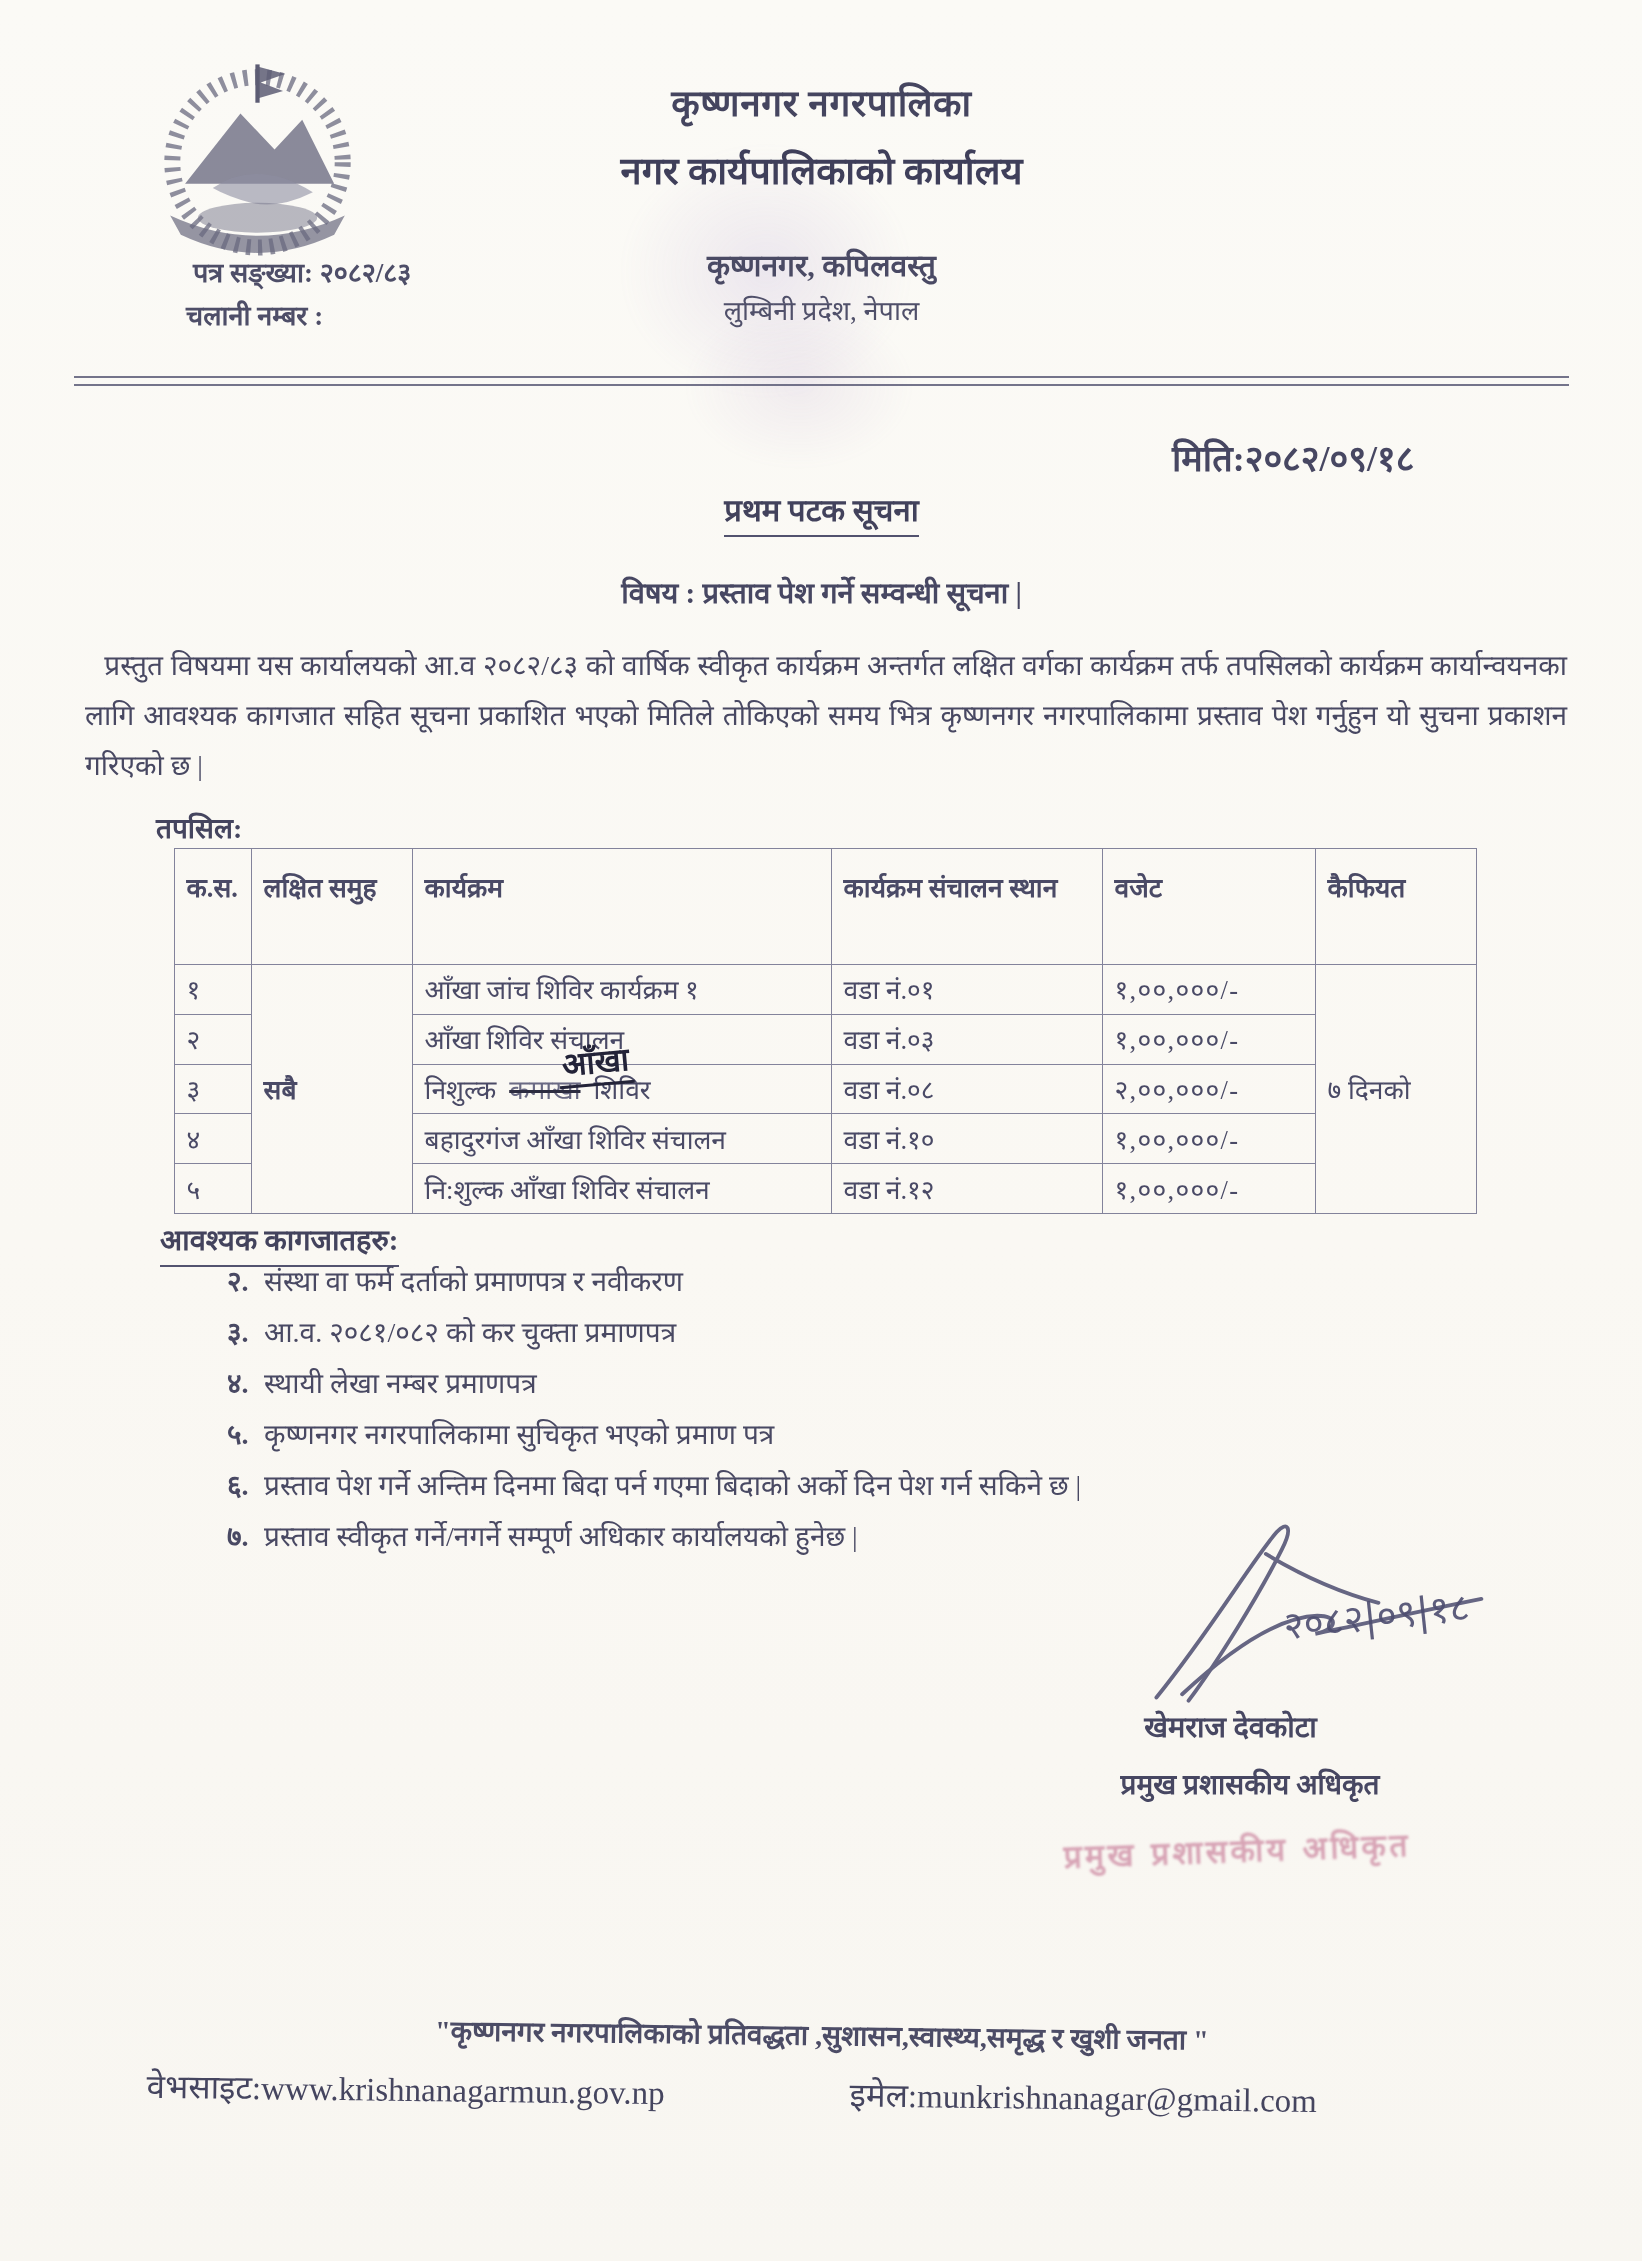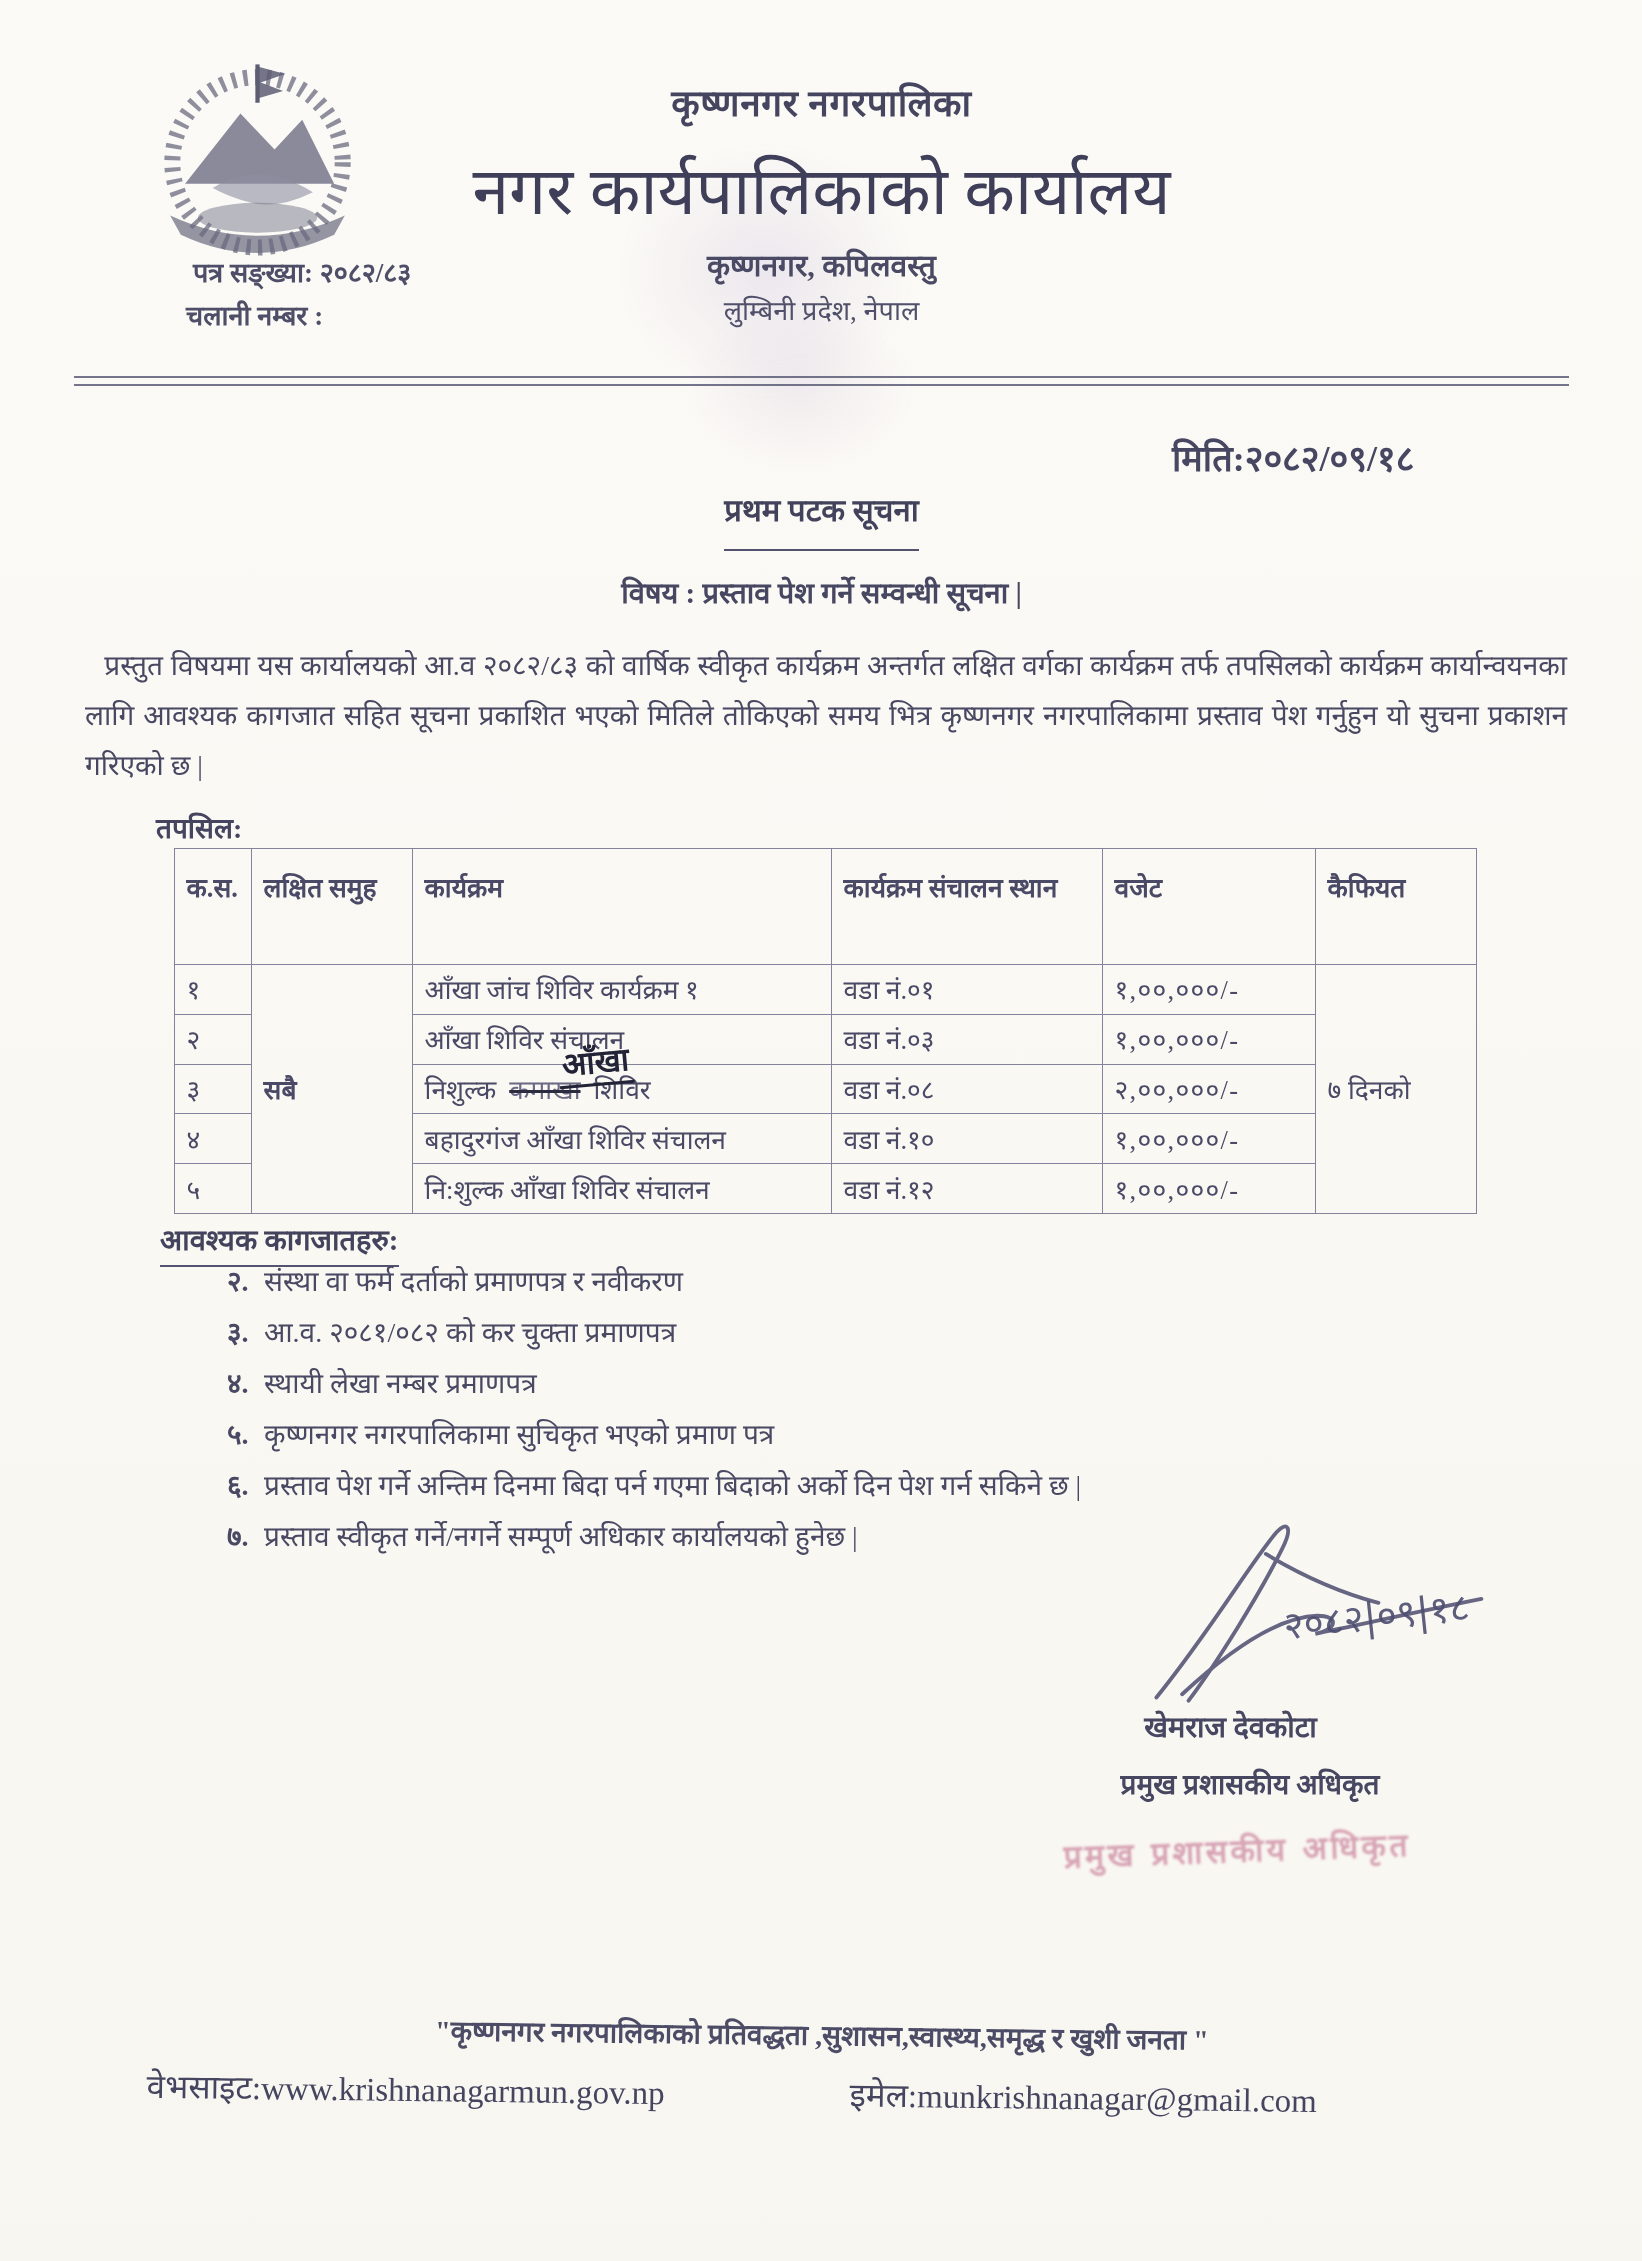--- a/index.html
+++ b/index.html
@@ -19,32 +19,32 @@
   .bleed1{left:618px;top:142px;width:296px;height:258px;
     background:radial-gradient(ellipse at center,rgba(140,110,190,.13),rgba(140,110,190,0) 70%);
     filter:blur(3.9px);}
   .bleed2{left:683px;top:303px;width:232px;height:167px;
     background:radial-gradient(ellipse at center,rgba(150,115,185,.10),rgba(150,115,185,0) 70%);
     filter:blur(3.2px);}
 
   
   .logo{left:151px;top:58px;width:213px;height:213px;}
   .title1{top:76px;font-size:37px;font-weight:700;color:#45455f;letter-spacing:0.6px;}
-  .title2{top:143px;font-size:66px;font-weight:400;color:#3f3f5a;}
+  .title2{top:143px;font-size:38px;font-weight:700;color:#3f3f5a;}
   .addr1{top:244px;font-size:30px;font-weight:700;color:#4a4a64;}
   .addr2{top:291px;font-size:27px;color:#50506a;}
   .meta1{left:193px;top:253px;font-size:27px;font-weight:700;}
   .meta2{left:186px;top:296px;font-size:27px;font-weight:700;}
   .rule{left:74px;top:376px;width:1495px;height:6.4px;
     border-top:2.6px solid #5d5d78;border-bottom:2.6px solid #5d5d78;opacity:.85;}
 
   .dateline{left:1172px;top:433px;font-size:36px;font-weight:700;color:#474762;}
   .notice-title-wrap{top:488px;}
   .notice-title{display:inline-block;font-size:31px;font-weight:700;color:#42425c;
-    border-bottom:2.6px solid #52526e;padding-bottom:19px;}
+    border-bottom:2.6px solid #52526e;padding-bottom:5px;}
   .subject{top:572px;font-size:29px;font-weight:700;color:#474762;}
 
   .bodytext{left:85px;top:613px;width:1482px;font-size:28px;line-height:50px;
     text-align:justify;text-indent:19.3px;color:#484862;}
 
   .tapsil{left:156px;top:808px;font-size:28px;font-weight:700;color:#45455f;}
 
   
   .tbl{left:174px;top:848px;width:1301px;border-collapse:collapse;table-layout:fixed;
     font-size:26.4px;color:#4a4a66;}

